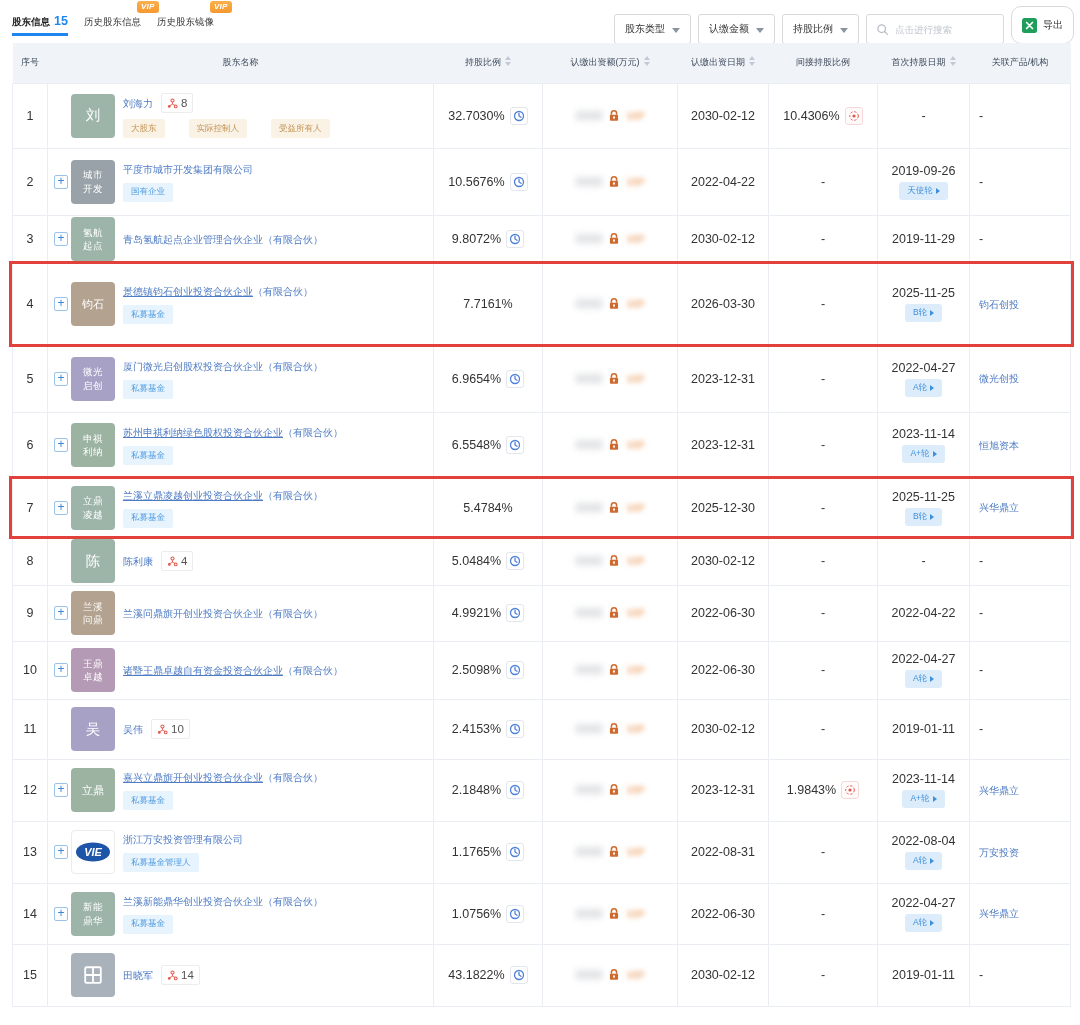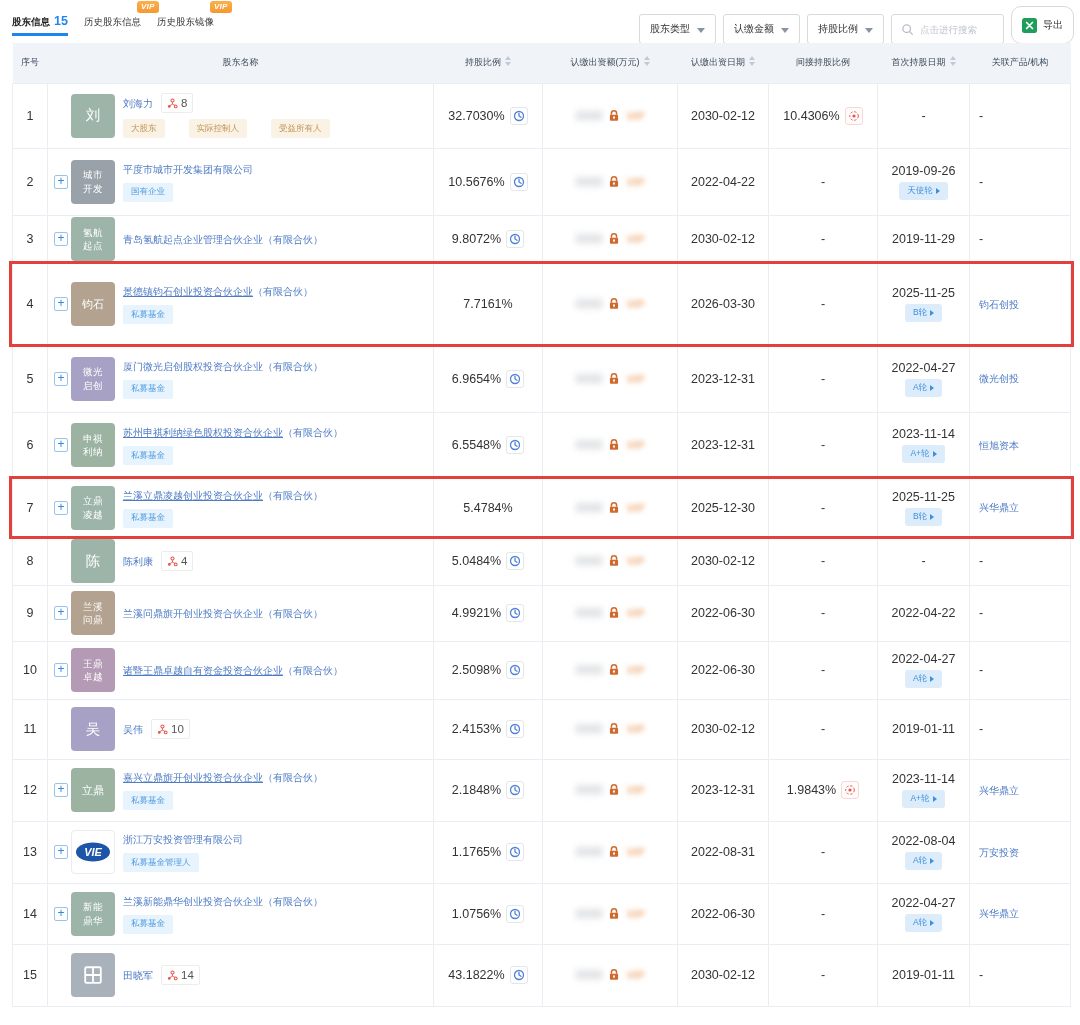--- a/index.html
+++ b/index.html
@@ -6,21 +6,21 @@
   body { width:1080px; height:1025px; background:#fff; font-family:"Liberation Sans","DejaVu Sans",sans-serif; position:relative; overflow:hidden; color:#333; }
   .topbar { position:absolute; top:0; left:0; width:1080px; height:43px; }
   .tabs { position:absolute; left:12px; top:0; display:flex; gap:16px; }
   .tab { position:relative; padding:14px 0 4px; font-size:9.5px; line-height:15px; color:#333; border-bottom:3px solid transparent; }
   .tab.active { color:#222; font-weight:bold; border-bottom-color:var(--accent-blue); }
   .tab .count { color:var(--accent-blue); margin-left:4px; font-weight:bold; font-size:12.5px; }
   .vip { position:absolute; top:1px; left:100%; margin-left:-4px; background:linear-gradient(180deg,#fbb04c,#f5982f); color:#fff; font-size:8px; line-height:9px; font-weight:bold; font-style:italic; padding:1px 4px 1.5px; border-radius:3px; letter-spacing:.3px; }
   .toolbar { position:absolute; top:6px; right:6px; display:flex; gap:7px; align-items:flex-end; }
   .fbtn { height:30px; padding:0 10px; display:flex; align-items:center; gap:7px; border:1px solid #d9d9d9; border-radius:3px; background:#fff; font-size:10px; color:#333; }
   .caret { width:0; height:0; border-left:4px solid transparent; border-right:4px solid transparent; border-top:5px solid #8a94a0; margin-top:2px; }
-  .search { display:flex; align-items:center; gap:6px; padding:0 9px; width:113px; height:30px; border:1px solid #d9d9d9; border-radius:3px; background:#fff; }
+  .search { display:flex; align-items:center; gap:6px; padding:0 9px; width:138px; height:30px; border:1px solid #d9d9d9; border-radius:3px; background:#fff; }
   .search input { border:none; outline:none; width:100%; font-size:9.5px; color:#666; font-family:inherit; }
   .search input::placeholder { color:#c0c5cd; }
   .export { height:38px; padding:0 10px; display:flex; align-items:center; gap:6px; border:1px solid #d9d9d9; border-radius:10px; background:#fff; font-size:10px; color:#333; }
   table { position:absolute; top:43px; left:12px; width:1058px; border-collapse:collapse; table-layout:fixed; }
   thead th { background:var(--header-bg); height:40px; font-weight:normal; font-size:9px; color:#3e4a5a; text-align:center; }
   .sort { display:inline-block; vertical-align:-1px; margin-left:4px; }
   .sort i { display:block; width:0; height:0; border-left:3.5px solid transparent; border-right:3.5px solid transparent; }
   .sort .up { border-bottom:4.5px solid #c3c9d4; margin-bottom:2px; }
   .sort .dn { border-top:4.5px solid #c3c9d4; }
   tbody td { border:1px solid #eaeef3; font-size:12.5px; color:#333; text-align:center; vertical-align:middle; overflow:hidden; }

